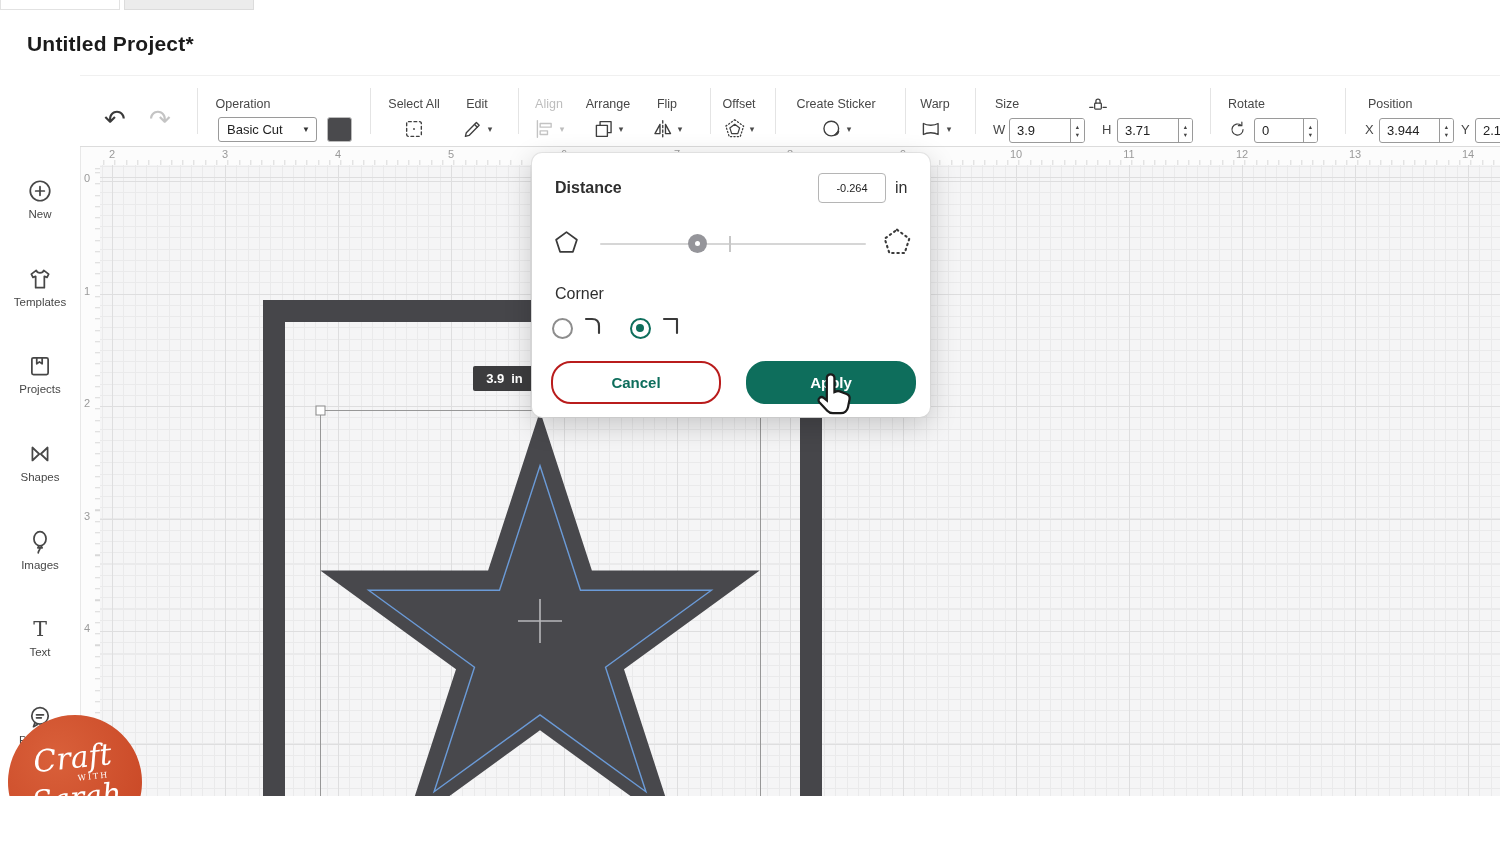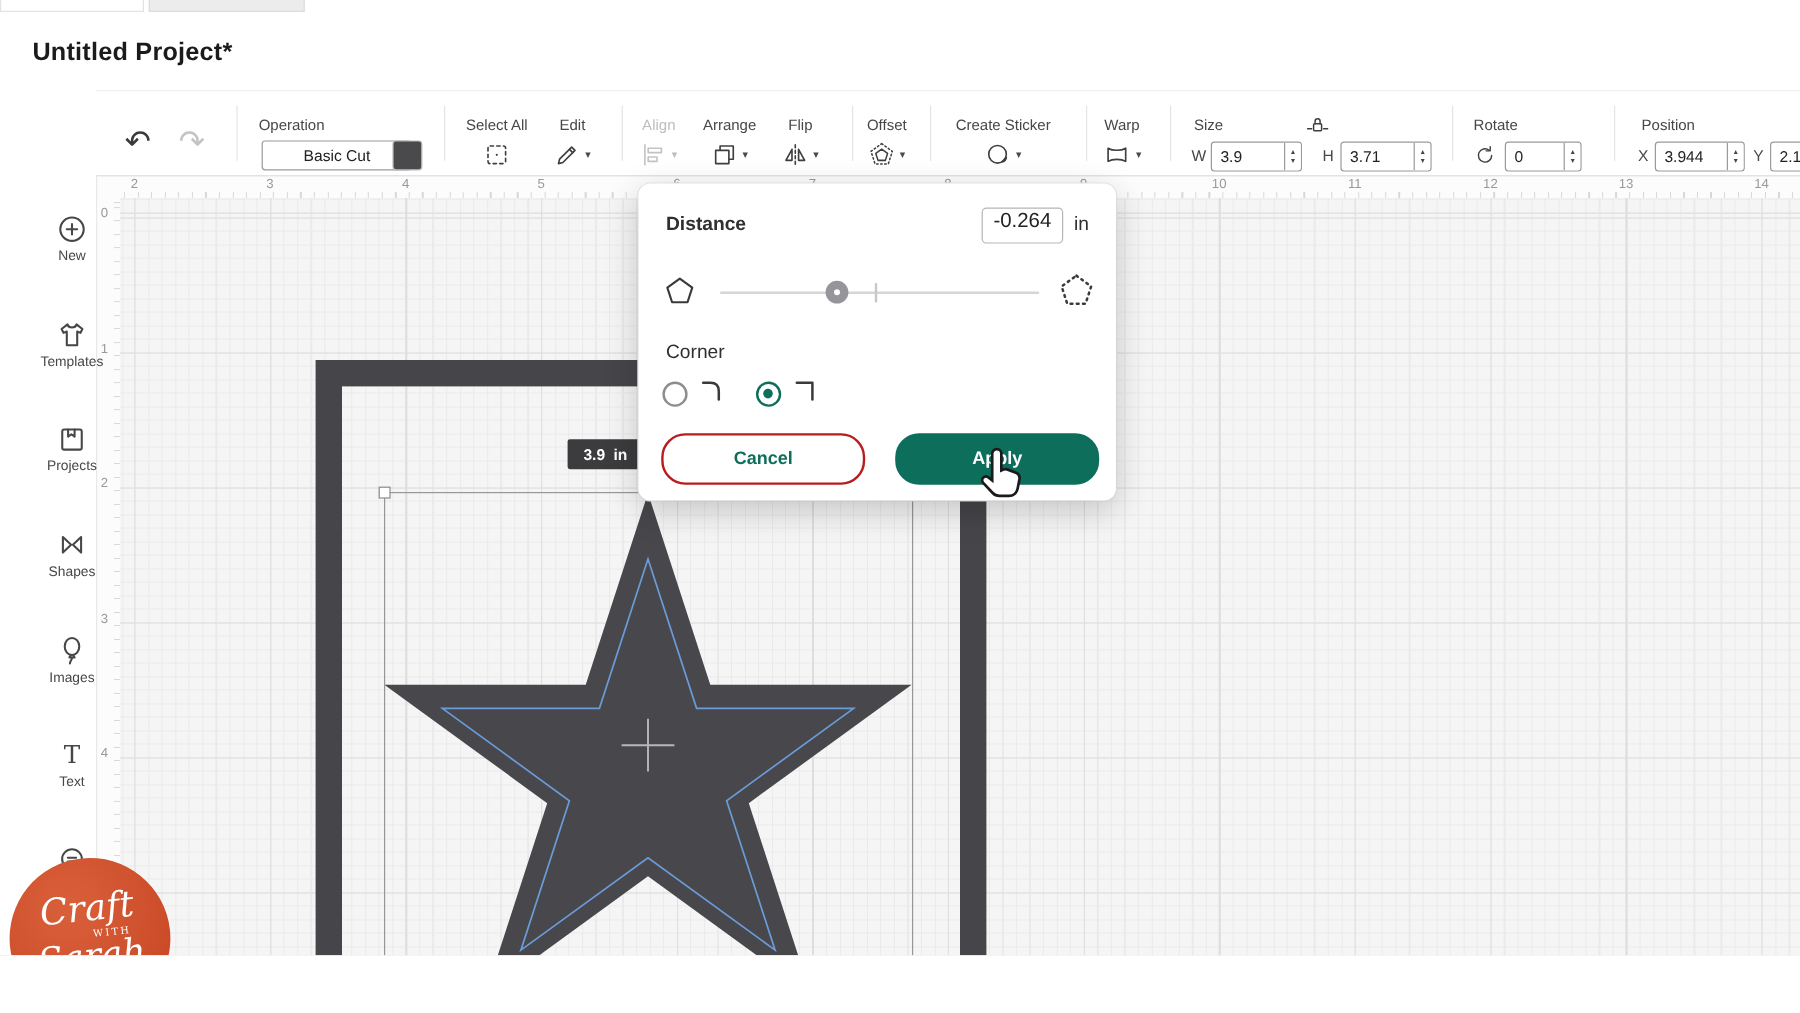--- a/index.html
+++ b/index.html
@@ -11,38 +11,38 @@
   .tabstrip{position:absolute;left:0;top:0;width:1500px;height:10px;background:#fff;}
   .tab1{position:absolute;left:0;top:0;width:118px;height:9px;background:#fff;border:1px solid #e2e2e2;border-top:none;}
   .tab2{position:absolute;left:124px;top:0;width:128px;height:9px;background:#ececec;border:1px solid #dcdcdc;border-top:none;}
 
   
   .header{position:absolute;left:0;top:10px;width:1500px;height:65px;background:#fff;}
   .title{position:absolute;left:27px;top:22px;font-size:21px;font-weight:700;color:#1b1b1b;letter-spacing:.2px;}
 
   
   .sidebar{position:absolute;left:0;top:75px;width:80px;height:769px;background:#fff;border-right:1px solid #e8e8e8;z-index:8;}
-  .side-item{position:absolute;width:80px;text-align:center;color:#474747;font-size:11.5px;cursor:pointer;margin-left:20px;}
+  .side-item{position:absolute;width:80px;text-align:center;color:#474747;font-size:11.5px;cursor:pointer;}
   .side-item svg{display:block;margin:0 auto 4px auto;}
   .side-icon{stroke:#474747;fill:none;stroke-width:1.6;stroke-linecap:round;stroke-linejoin:round;}
 
   
   .toolbar{position:absolute;left:80px;top:75px;width:1420px;height:70px;background:#fff;
            border-top:1px solid #f0f0f0;border-bottom:1px solid #dcdcdc;z-index:9;}
   .tlabel{position:absolute;top:21px;transform:translateX(-50%);font-size:12.5px;color:#474747;white-space:nowrap;}
   .tlabel-left{position:absolute;top:21px;font-size:12.5px;color:#474747;white-space:nowrap;}
   .disabled{color:#bdbdbd !important;}
   .vdiv{position:absolute;top:12px;width:1px;height:46px;background:#e4e4e4;}
   .ticon-group{position:absolute;top:42px;transform:translateX(-50%);display:flex;align-items:center;gap:4px;cursor:pointer;}
   .ticon{stroke:#3f3f3f;fill:none;stroke-width:1.5;stroke-linecap:round;stroke-linejoin:round;}
   .ticon-dis{stroke:#c3c3c3;fill:none;stroke-width:1.5;stroke-linecap:round;stroke-linejoin:round;}
   .caret{font-size:9px;color:#4a4a4a;line-height:1;}
   .histbtn{position:absolute;top:30px;font-size:26px;line-height:1;cursor:pointer;color:#3a3a3a;background:none;border:none;padding:0;font-family:"DejaVu Sans",sans-serif;}
   .dropdown{position:absolute;left:138px;top:41px;width:97px;height:23px;border:1px solid #9a9a9a;border-radius:3px;
-            background:#fff;display:flex;align-items:center;cursor:pointer;padding-left:26px;}
+            background:#fff;display:flex;align-items:center;cursor:pointer;}
   .dropdown .dval{flex:1;font-size:13px;padding-left:8px;color:#222;}
   .dropdown .dcaret{font-size:8px;color:#333;padding-right:6px;}
   .swatch{position:absolute;left:247px;top:41px;width:23px;height:23px;background:#4a4a4d;border:1px solid #bbb;border-radius:3px;cursor:pointer;}
   .num-input{position:absolute;display:flex;border:1px solid #9a9a9a;border-radius:3px;background:#fff;height:23px;overflow:hidden;}
   .num-input .val{flex:1;font-size:13px;padding:4px 0 0 7px;color:#222;}
   .stepper{width:13px;border-left:1px solid #9a9a9a;display:flex;flex-direction:column;align-items:center;justify-content:center;
            font-size:6.5px;color:#444;line-height:1.15;cursor:pointer;background:#fff;}
   .axis-label{position:absolute;top:46px;font-size:13px;color:#474747;}
 
   
@@ -69,21 +69,21 @@
 
   
   .badge{position:absolute;left:473px;top:366px;width:63px;height:25px;background:#3c3c3e;border-radius:2px;
          color:#fff;font-size:13px;font-weight:700;display:flex;align-items:center;justify-content:center;gap:7px;z-index:6;}
 
   
   .dialog{position:absolute;left:532px;top:153px;width:398px;height:264px;background:#fff;border-radius:10px;
           box-shadow:0 8px 28px rgba(0,0,0,.20), 0 0 0 1px #ececec;z-index:20;}
   .dlg-label{position:absolute;font-size:16px;color:#2f2f2f;}
   .dist-input{position:absolute;left:286px;top:20px;width:66px;height:28px;border:1.5px solid #b5b5b5;border-radius:4px;
-              font-size:17px;color:#222;display:flex;align-items:flex-start;justify-content:center;background:#fff;}
+              font-size:11px;color:#222;display:flex;align-items:center;justify-content:center;background:#fff;}
   .slider-track{position:absolute;left:68px;top:90px;width:266px;height:2px;background:#d6d6d6;border-radius:1px;cursor:pointer;}
   .slider-tick{position:absolute;left:197px;top:83px;width:1.5px;height:16px;background:#c7c7c7;}
   .slider-handle{position:absolute;left:156px;top:81px;width:19px;height:19px;border-radius:50%;background:#95959a;cursor:grab;}
   .slider-handle::after{content:"";position:absolute;left:7px;top:7px;width:5px;height:5px;border-radius:50%;background:#fff;}
   .radio{position:absolute;width:17px;height:17px;border-radius:50%;border:2px solid #8d8d8d;background:#fff;cursor:pointer;}
   .radio.sel{border-color:#0e6e5c;}
   .radio.sel::after{content:"";position:absolute;left:3.5px;top:3.5px;width:8px;height:8px;border-radius:50%;background:#0e6e5c;}
   .corner-icon{position:absolute;stroke:#3a3a3a;fill:none;stroke-width:2.1;stroke-linecap:round;stroke-linejoin:round;}
   .btn{position:absolute;top:208px;width:166px;height:39px;border-radius:20px;font-size:15px;font-weight:700;
        display:flex;align-items:center;justify-content:center;cursor:pointer;font-family:"Liberation Sans",sans-serif;}

